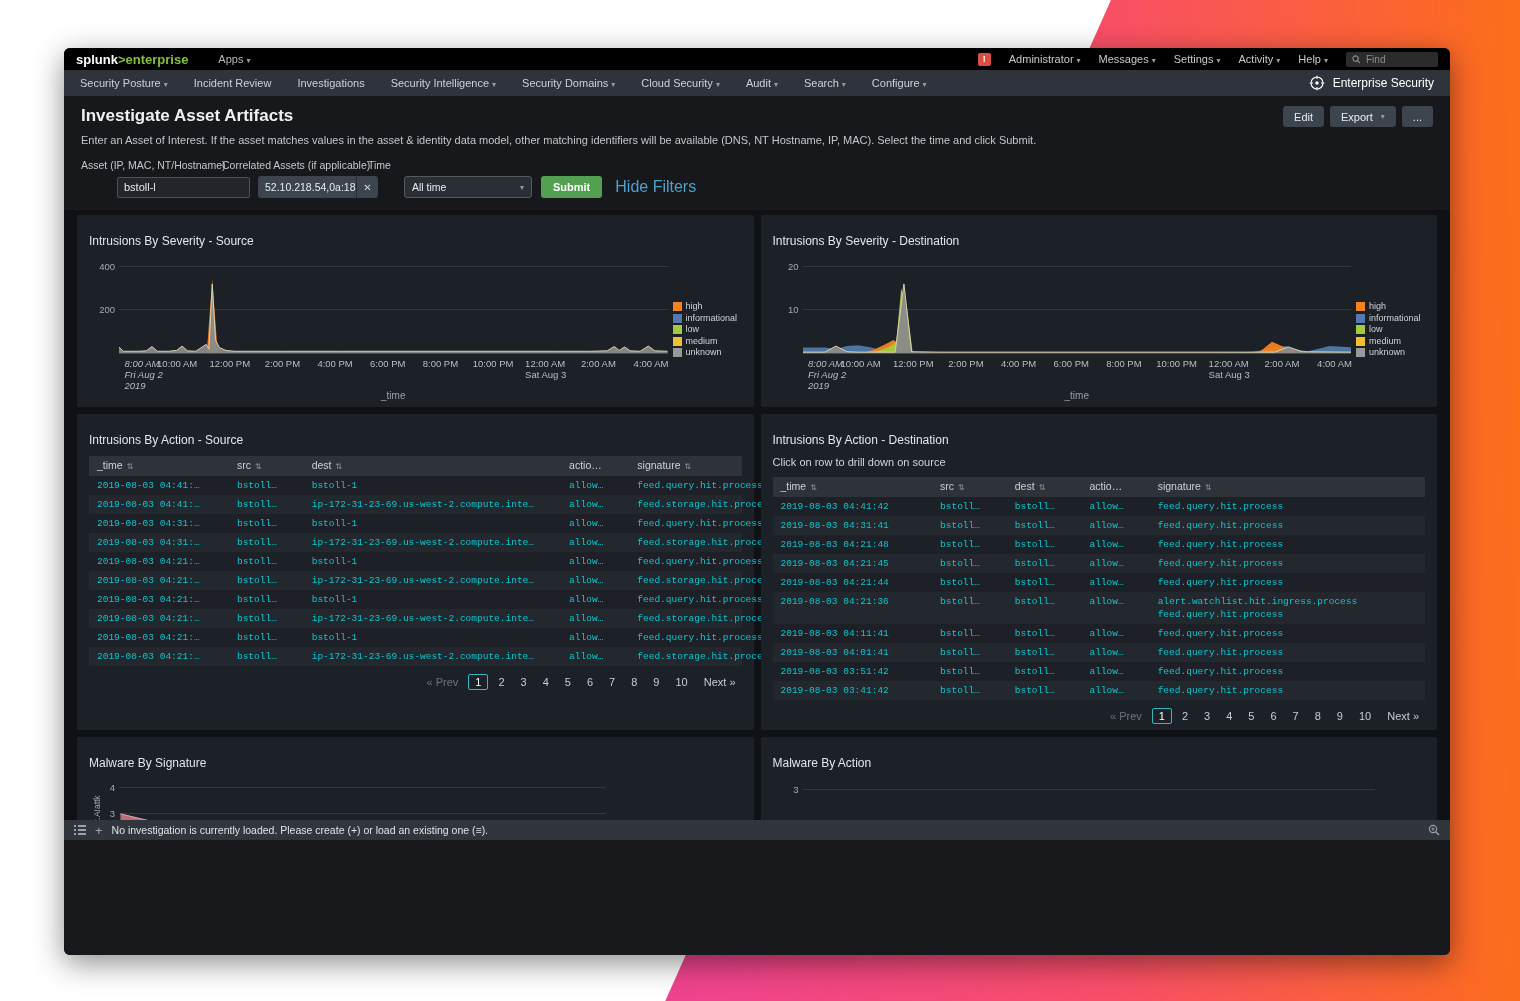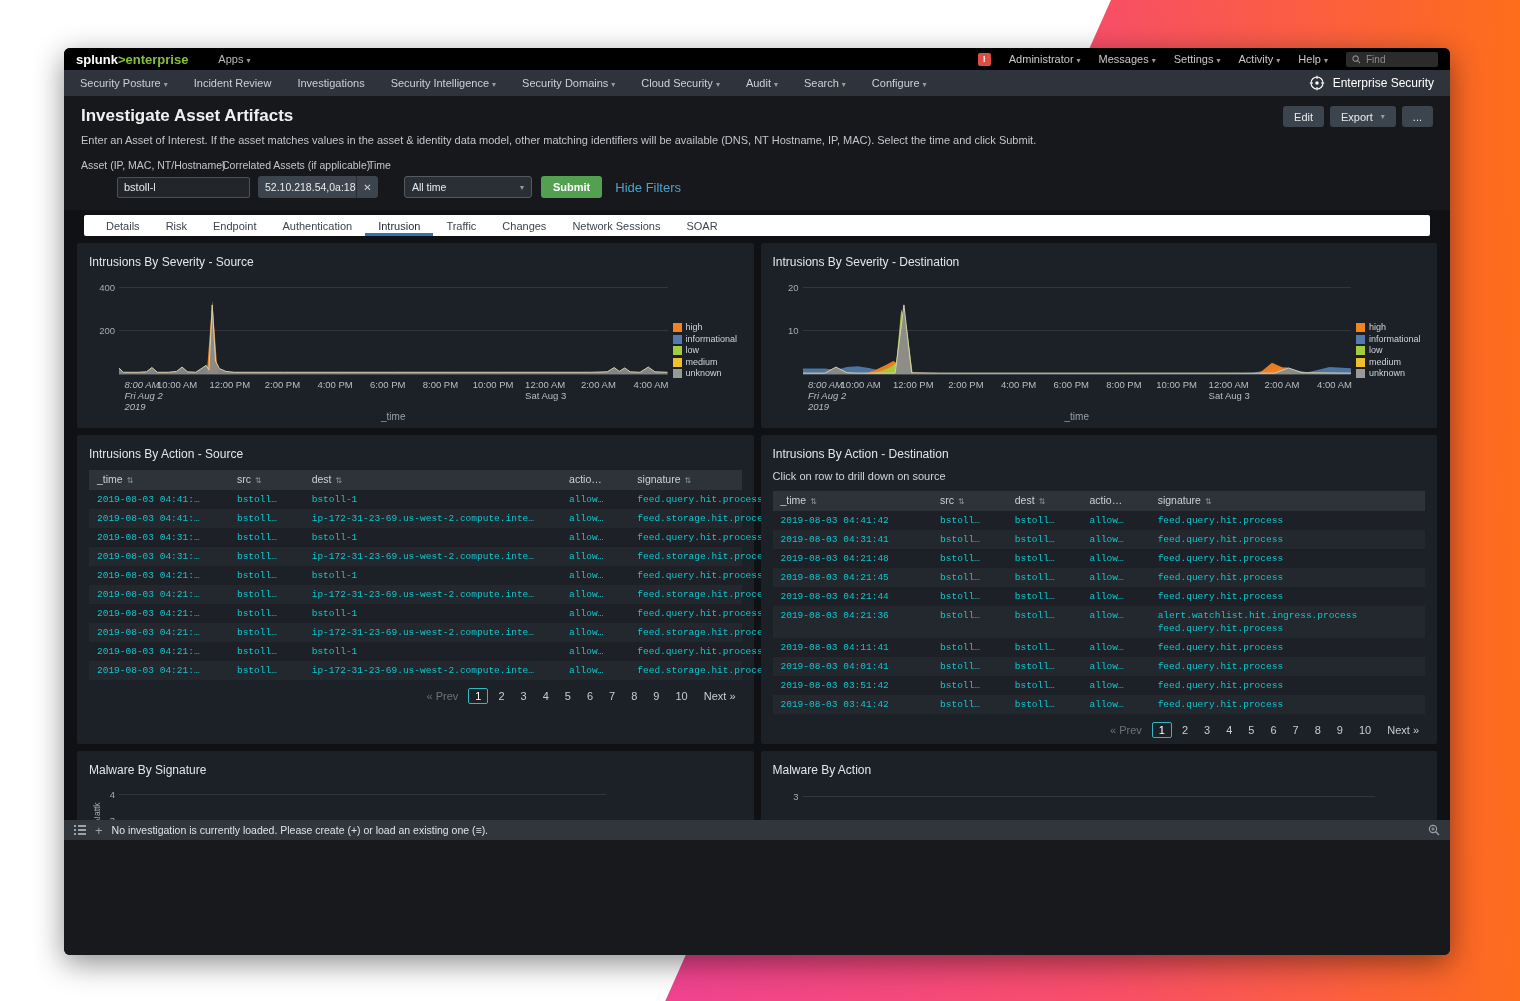--- a/index.html
+++ b/index.html
@@ -45,29 +45,29 @@
   .flabels { display: flex; margin-top: 13px; font-size: 10.5px; color: #c3c6ca; }
   .fl1 { width: 141px; white-space: nowrap; } .fl2 { width: 146px; white-space: nowrap; } .fl3 { width: 128px; }
   .fcontrols { display: flex; margin-top: 5px; align-items: center; padding-left: 36px; }
   .fld-asset { width: 133px; height: 21px; background: #22262b; border: 1px solid #4c5158; color: #e8e8e8; font-size: 11px; padding: 0 6px; margin-right: 8px; border-radius: 2px; }
   .corr { display: flex; margin-right: 26px; }
   .dd { background: #3c444d; height: 22px; display: flex; align-items: center; font-size: 10.5px; color: #e8ecef; padding: 0 7px; border-radius: 3px; }
   .corr .dd { border-radius: 3px 0 0 3px; width: 98px; justify-content: space-between; }
   .xbtn { width: 22px; height: 22px; background: #3c444d; border-left: 1px solid #272c31; border-radius: 0 3px 3px 0; display: flex; align-items: center; justify-content: center; color: #cfd3d8; font-size: 10px; }
   .time-dd { width: 128px; justify-content: space-between; background: #2a2e35; border: 1px solid #555a61; margin-right: 9px; }
   .submit { background: #53a051; color: #fff; font-size: 11px; height: 22px; padding: 0 12px; border: none; border-radius: 3px; margin-right: 13px; font-weight: bold; }
-  .hide-filters { color: #4fa1c9; font-size: 13px; }
+  .hide-filters { color: #4fa1c9; font-size: 16px; }
   
   .dash { height: 610px; background: #0f1115; padding: 5px 13px 0; overflow: hidden; flex: none; }
   .tabbar { background: #fff; height: 21px; border-radius: 2px; display: flex; padding: 0 9px; margin: 0 7px 7px; }
   .tab { position: relative; display: flex; align-items: center; padding: 0 13px; font-size: 11px; color: #3c444d; }
   .tab.active { color: #1f2933; }
   .tab.active::after { content: ""; position: absolute; left: 0; right: 0; bottom: 0; height: 3px; background: #2d74b5; }
   .dash-row { display: flex; gap: 7px; margin-bottom: 7px; }
-  .panel { background: #1c2027; flex: 1; border-radius: 2px; padding: 12px 12px 6px; min-width: 0; }
+  .panel { background: #1c2027; flex: 1; border-radius: 2px; padding: 19px 12px 6px; min-width: 0; }
   .panel h3 { margin: 0; font-size: 12px; font-weight: normal; color: #e3e6ea; }
   .panel .sub { font-size: 11px; color: #d0d4d9; margin-top: 9px; }
   
   .chart { display: flex; margin-top: 10px; }
   .plotwrap { flex: 1; min-width: 0; }
   .plot { position: relative; height: 96px; margin-left: 30px; border-bottom: 1px solid #4a4e54; }
   .rowC .plot { height: 112px; border-bottom: none; }
   .gridline { position: absolute; left: 0; right: 0; height: 1px; background: #33373d; }
   .ylab { position: absolute; left: -34px; width: 30px; text-align: right; font-size: 9.5px; color: #a6abb1; transform: translateY(50%); line-height: 10px; }
   svg.area { position: absolute; inset: 0; width: 100%; height: 100%; }
@@ -188,31 +188,20 @@
       <span class="dd time-dd">
           <span>All time</span>
           <span class="caret">▾</span>
         </span>
       <button class="submit">Submit</button>
       <span class="hide-filters">Hide Filters</span>
     </div>
   </div>
 
   <div class="dash">
-    <div class="tabbar">
-        <span class="tab">Details</span>
-        <span class="tab">Risk</span>
-        <span class="tab">Endpoint</span>
-        <span class="tab">Authentication</span>
-        <span class="tab active">Intrusion</span>
-        <span class="tab">Traffic</span>
-        <span class="tab">Changes</span>
-        <span class="tab">Network Sessions</span>
-        <span class="tab">SOAR</span>
-      </div>
 
     <div class="dash-row">
       <section class="panel">
         <h3>Intrusions By Severity - Source</h3>
         <div class="chart">
             <div class="plotwrap">
               <div class="plot">
                 <div class="gridline" style="bottom: 45.4545%;"></div>
                 <div class="ylab" style="bottom: 45.4545%;">200</div>
                 <div class="gridline" style="bottom: 90.9091%;"></div>

